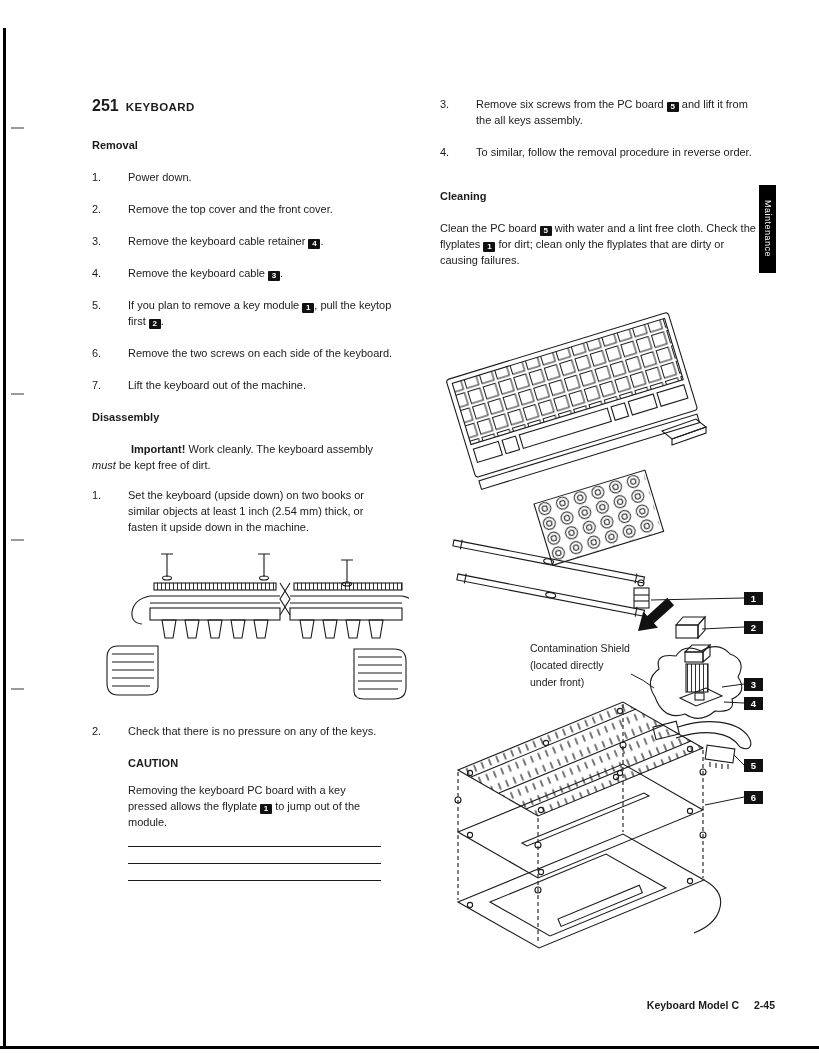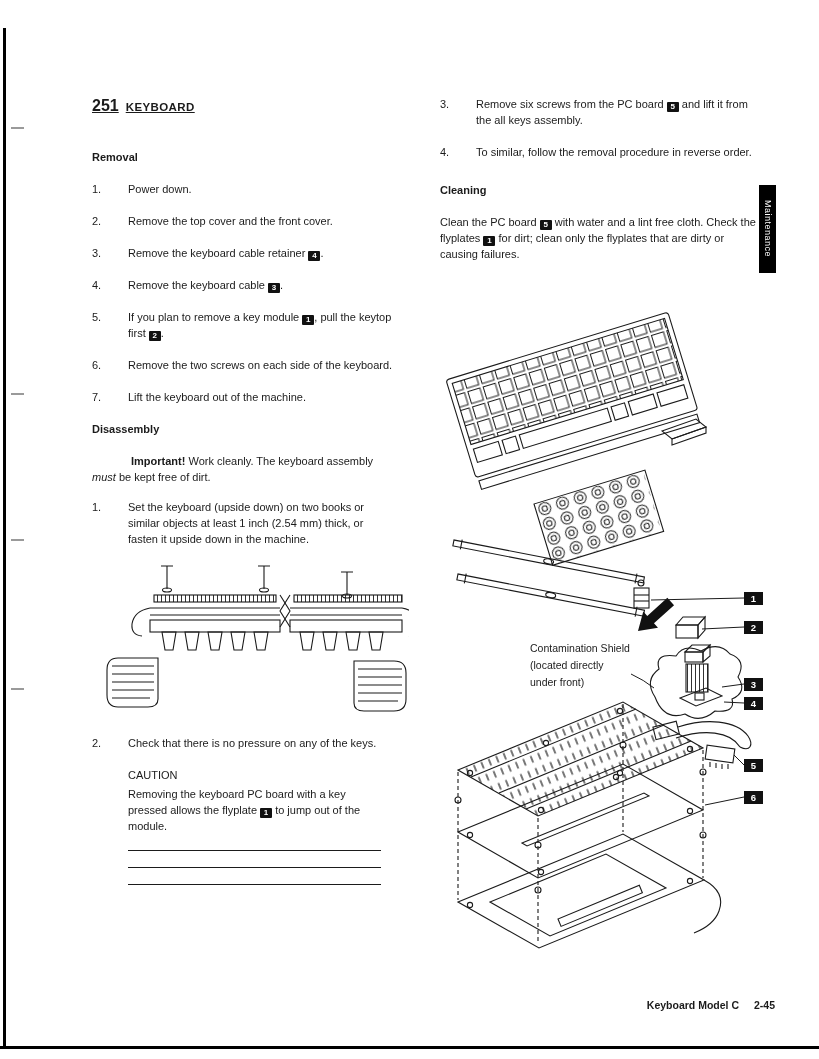--- a/index.html
+++ b/index.html
@@ -7,33 +7,33 @@
   .page{position:relative;width:819px;height:1059px;background:#fff;overflow:hidden;
         font-family:"Liberation Sans",sans-serif;font-size:11px;line-height:16px;color:#1b1b1b;}
   .edge-left{position:absolute;left:3px;top:28px;width:3px;height:1019px;background:#000;}
   .edge-bottom{position:absolute;left:0;top:1046px;width:819px;height:3px;background:#000;}
   .pmark{position:absolute;left:11px;width:13px;height:2px;background:#9a9a9a;}
   .side-tab{position:absolute;left:759px;top:185px;width:17px;height:88px;background:#000;color:#fff;
             display:flex;align-items:center;justify-content:center;}
   .side-tab span{writing-mode:vertical-rl;font-size:9px;letter-spacing:.5px;}
   .col-left{position:absolute;left:92px;top:98px;width:302px;}
   .col-right{position:absolute;left:440px;top:96px;width:318px;}
-  .page-title{margin-bottom:34px;text-decoration:underline;}
+  .page-title{margin-bottom:22px;}
   .title-num{font-size:16px;font-weight:bold;}
   .title-word{font-size:11.5px;font-weight:bold;margin-left:7px;letter-spacing:.4px;}
   .sec-heading{font-size:11px;font-weight:bold;margin:0 0 16px 0;}
   .mt-lg{margin-top:12px;}
-  .mt-clean{margin-top:22px;}
+  .mt-clean{margin-top:28px;}
   .step{display:flex;margin-bottom:16px;}
   .step-num{flex:0 0 36px;}
   .step-text{flex:1;}
   .para{margin:0 0 14px 0;}
   .figure-books{margin:12px 0 12px 12px;width:305px;height:160px;}
   .caution{margin-left:36px;margin-top:16px;width:256px;}
-  .caution-title{font-weight:normal;margin-bottom:3px;}
+  .caution-title{font-weight:bold;margin-bottom:11px;}
   .caution p{margin:0;}
   .rules{margin-top:14px;width:253px;}
   .rule{height:1px;background:#1b1b1b;margin-top:16px;}
   .nbadge{display:inline-block;min-width:10px;height:10px;padding:0 1px;background:#111;color:#fff;
           font-size:8px;font-weight:bold;line-height:10.5px;text-align:center;vertical-align:-1px;border-radius:1px;}
   .figure-exploded{position:absolute;left:438px;top:300px;width:334px;height:650px;}
   .figure-exploded svg{position:absolute;left:0;top:0;}
   .callout{position:absolute;left:306px;width:19px;height:13px;background:#111;color:#fff;
            font-size:9.5px;font-weight:bold;line-height:13px;text-align:center;}
   .shield-label{position:absolute;left:92px;top:340px;width:120px;font-size:10.5px;line-height:17px;}

